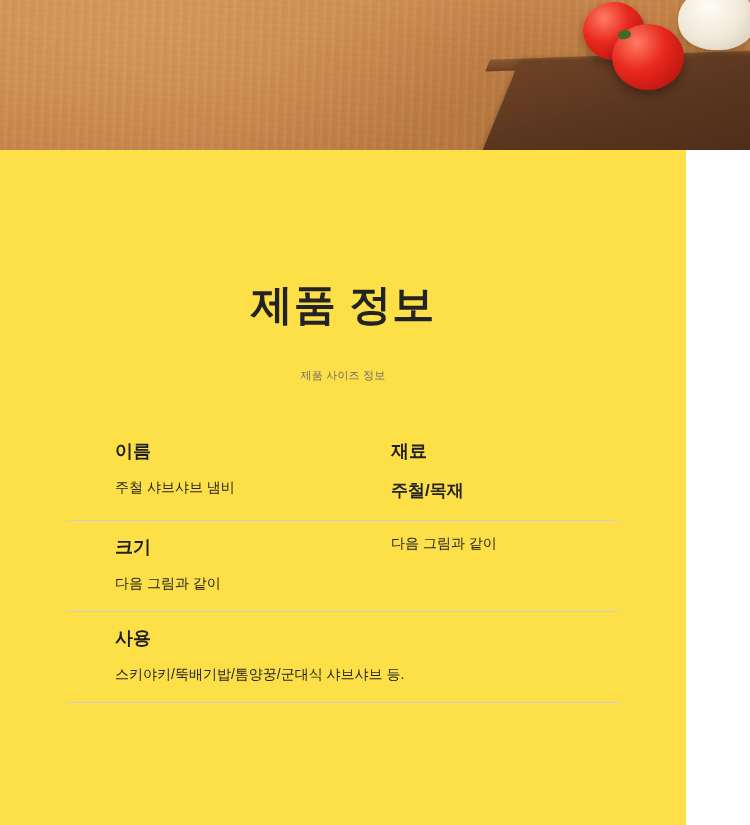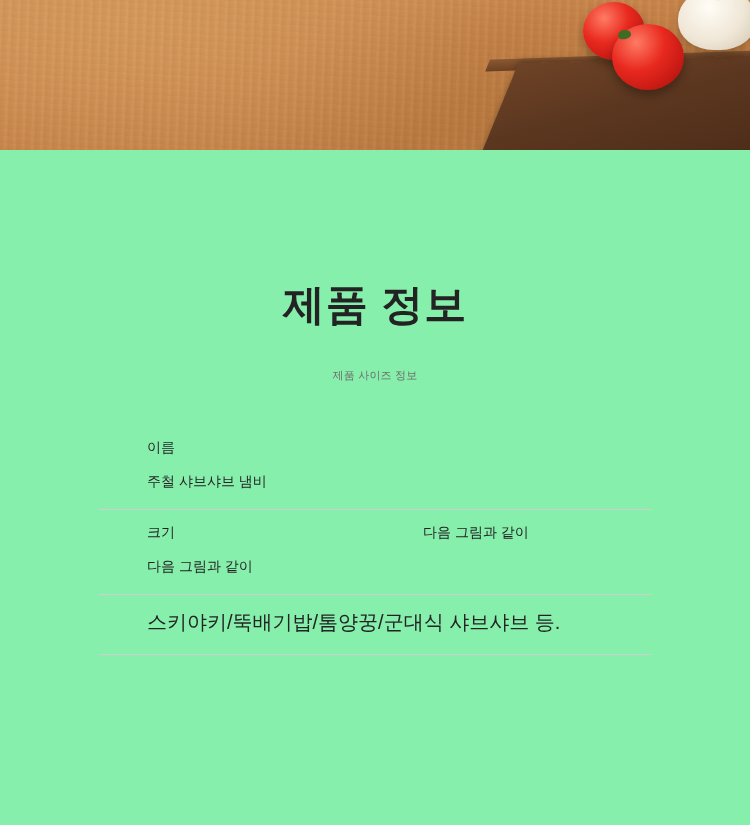--- a/index.html
+++ b/index.html
@@ -9,23 +9,23 @@
   body {
     width: 750px;
     height: 825px;
     background: #ffffff;
     font-family: "Liberation Sans", sans-serif;
     overflow: hidden;
   }
 
   .page {
     position: relative;
-    width: 750px;
+    width: 686px;
     height: 825px;
-    background: #86efac;
+    background: #fde047;
   }
 
   
   .hero {
     position: relative;
     width: 750px;
     height: 150px;
     overflow: hidden;
     background: #c98a4b;
   }
@@ -134,35 +134,35 @@
     border-bottom: 1px solid #cfcfcf;
   }
   .spec-row.full .spec-cell { width: 100%; }
   .spec-cell {
     width: 50%;
     box-sizing: border-box;
     padding: 14px 0 18px 48px;
   }
   .spec-cell.right { padding-left: 48px; }
   .spec-label {
-    font-size: 14px;
-    font-weight: 400;
+    font-size: 18px;
+    font-weight: 700;
     color: #1f1f1f;
     margin-bottom: 16px;
   }
   .spec-value {
     font-size: 14px;
     color: #232323;
   }
   .spec-value.strong {
     font-size: 17px;
     font-weight: 700;
   }
   .spec-value.wide {
-    font-size: 20px;
+    font-size: 14px;
   }
 </style>
 </head>
 <body>
 
 <div class="page">
 
   <div class="hero">
     <div class="hero-bg"></div>
     <div class="hero-grain"></div>
@@ -178,34 +178,39 @@
     <h1 class="title">제품 정보</h1>
     <div class="subtitle">제품 사이즈 정보</div>
 
     <div class="spec-table">
 
       <div class="spec-row">
         <div class="spec-cell">
           <div class="spec-label">이름</div>
           <div class="spec-value">주철 샤브샤브 냄비</div>
         </div>
+        <div class="spec-cell right">
+          <div class="spec-label">재료</div>
+          <div class="spec-value strong">주철/목재</div>
+        </div>
       </div>
 
       <div class="spec-row">
         <div class="spec-cell">
           <div class="spec-label">크기</div>
           <div class="spec-value">다음 그림과 같이</div>
         </div>
         <div class="spec-cell right">
           <div class="spec-value">다음 그림과 같이</div>
         </div>
       </div>
 
       <div class="spec-row full">
         <div class="spec-cell">
+          <div class="spec-label">사용</div>
           <div class="spec-value wide">스키야키/뚝배기밥/톰양꿍/군대식 샤브샤브 등.</div>
         </div>
       </div>
 
     </div>
   </div>
 
 </div>
 
 </body></html>

